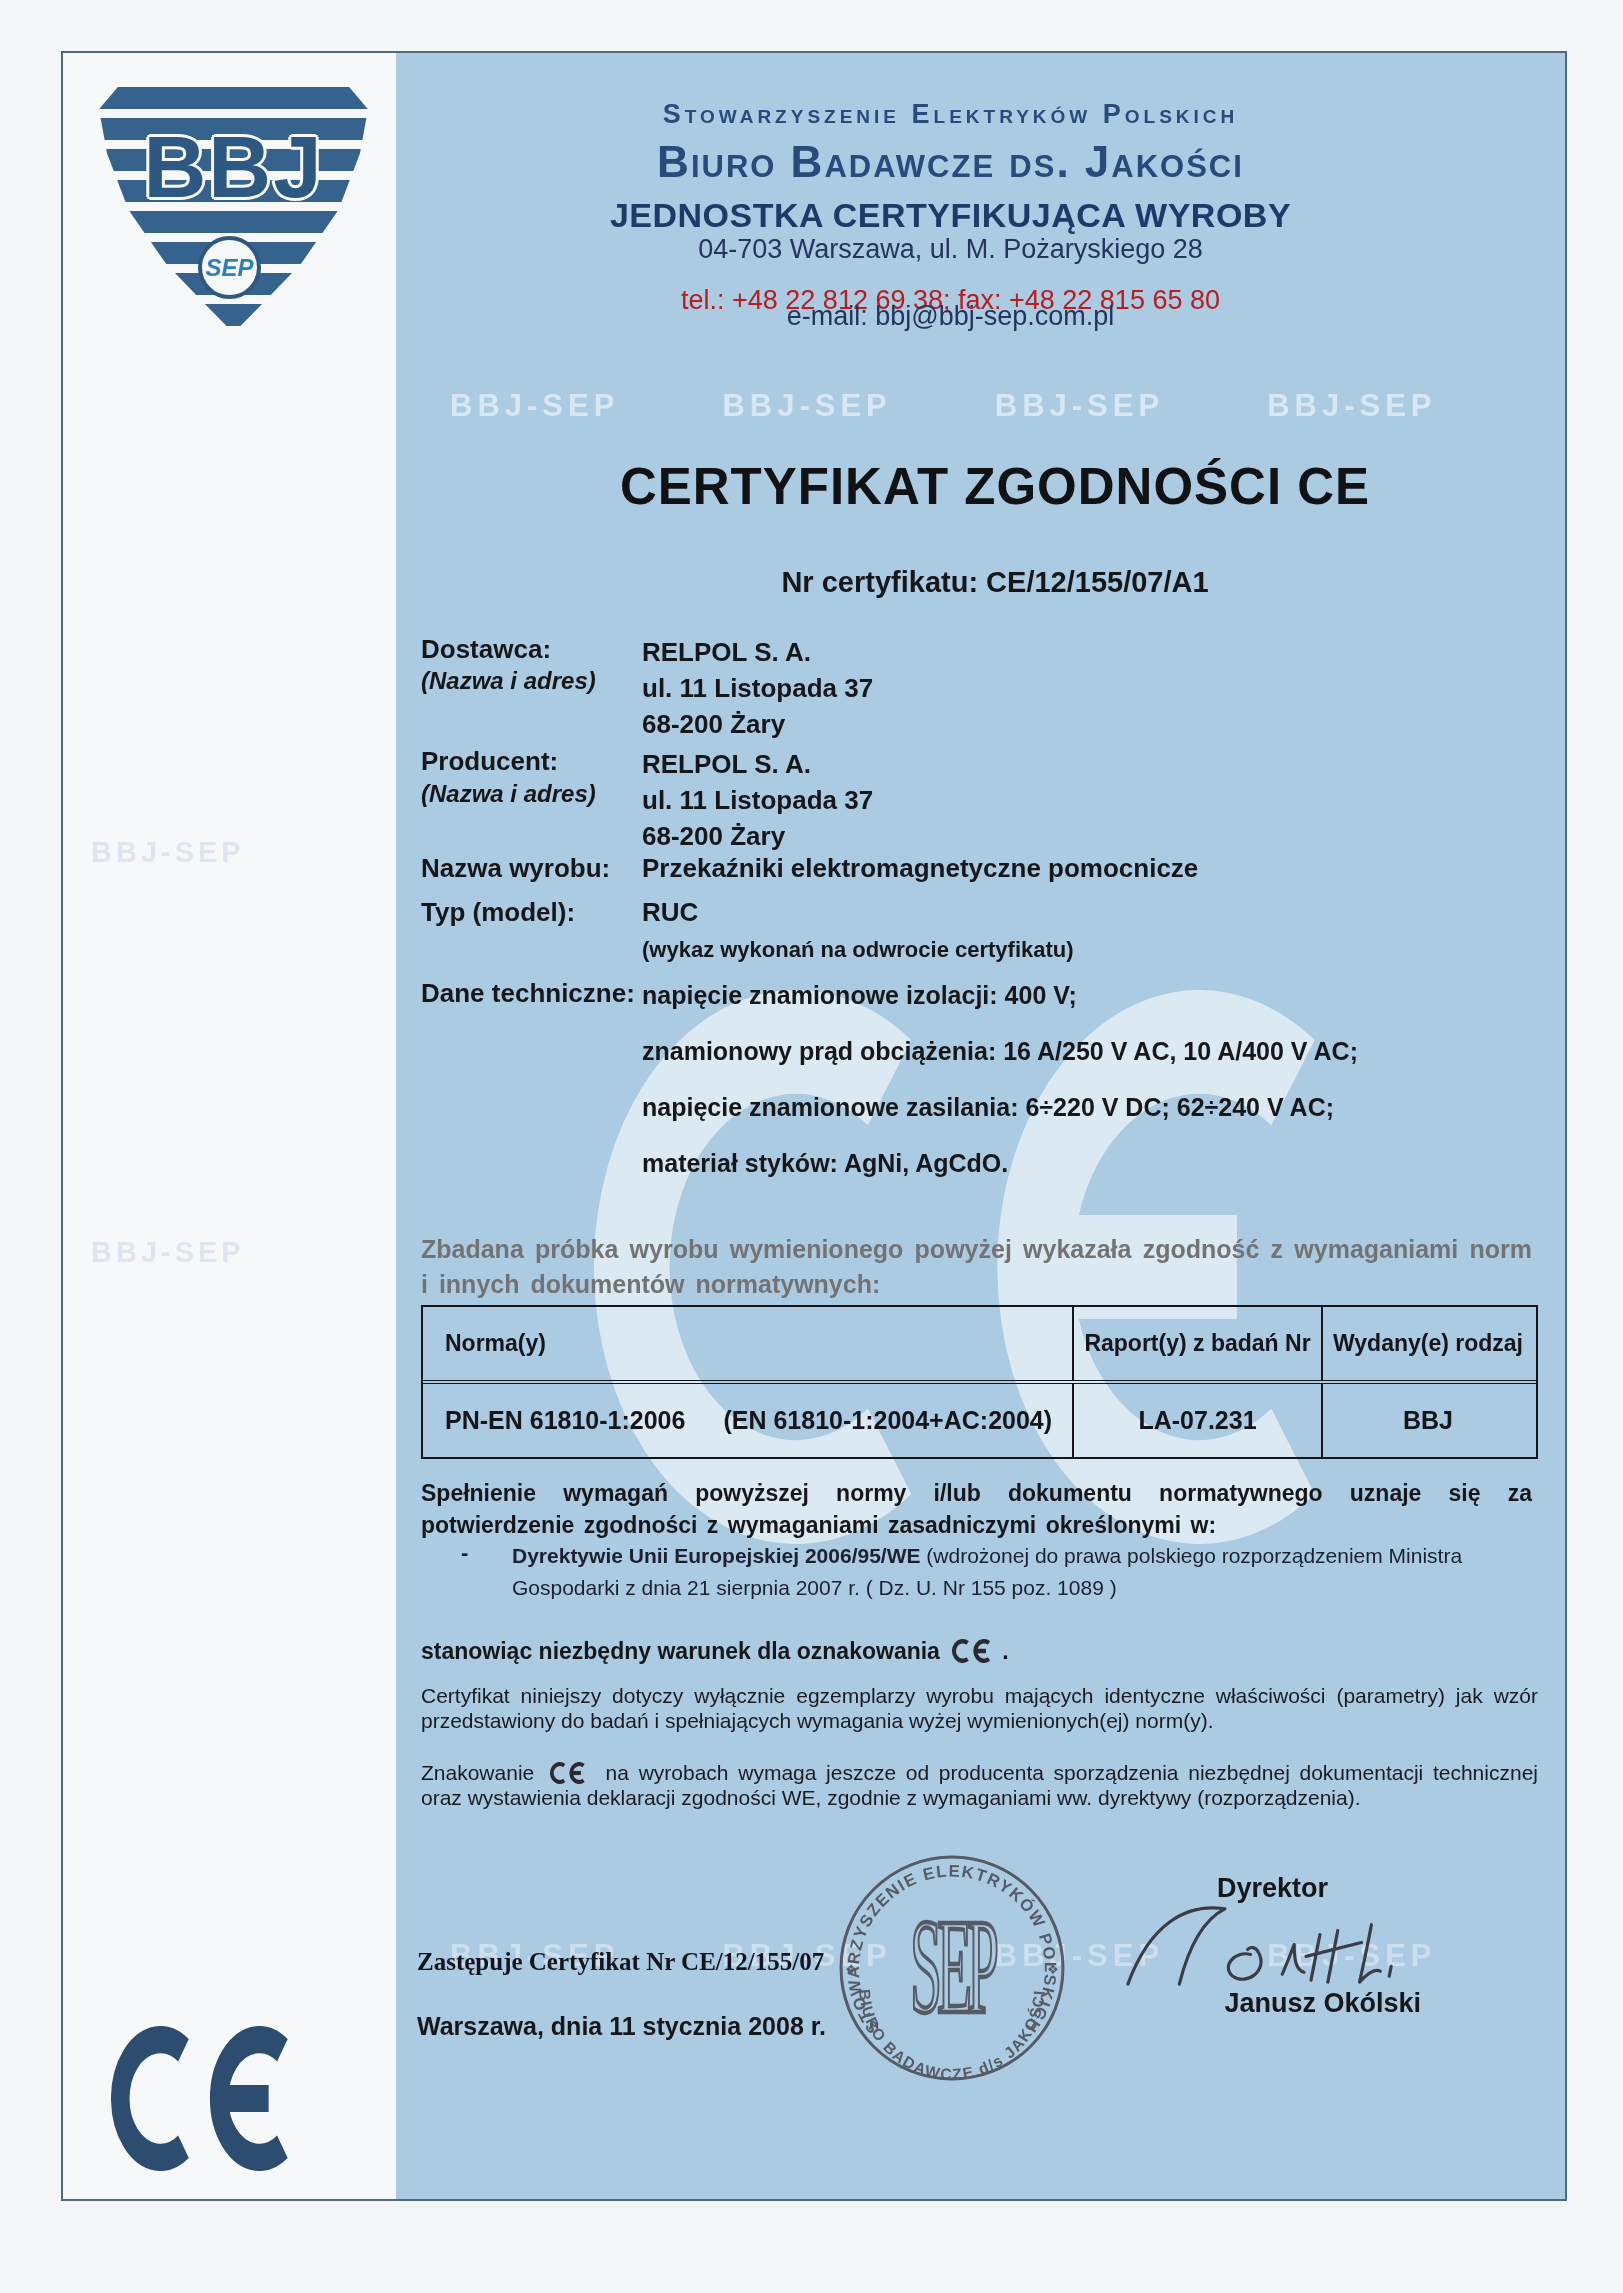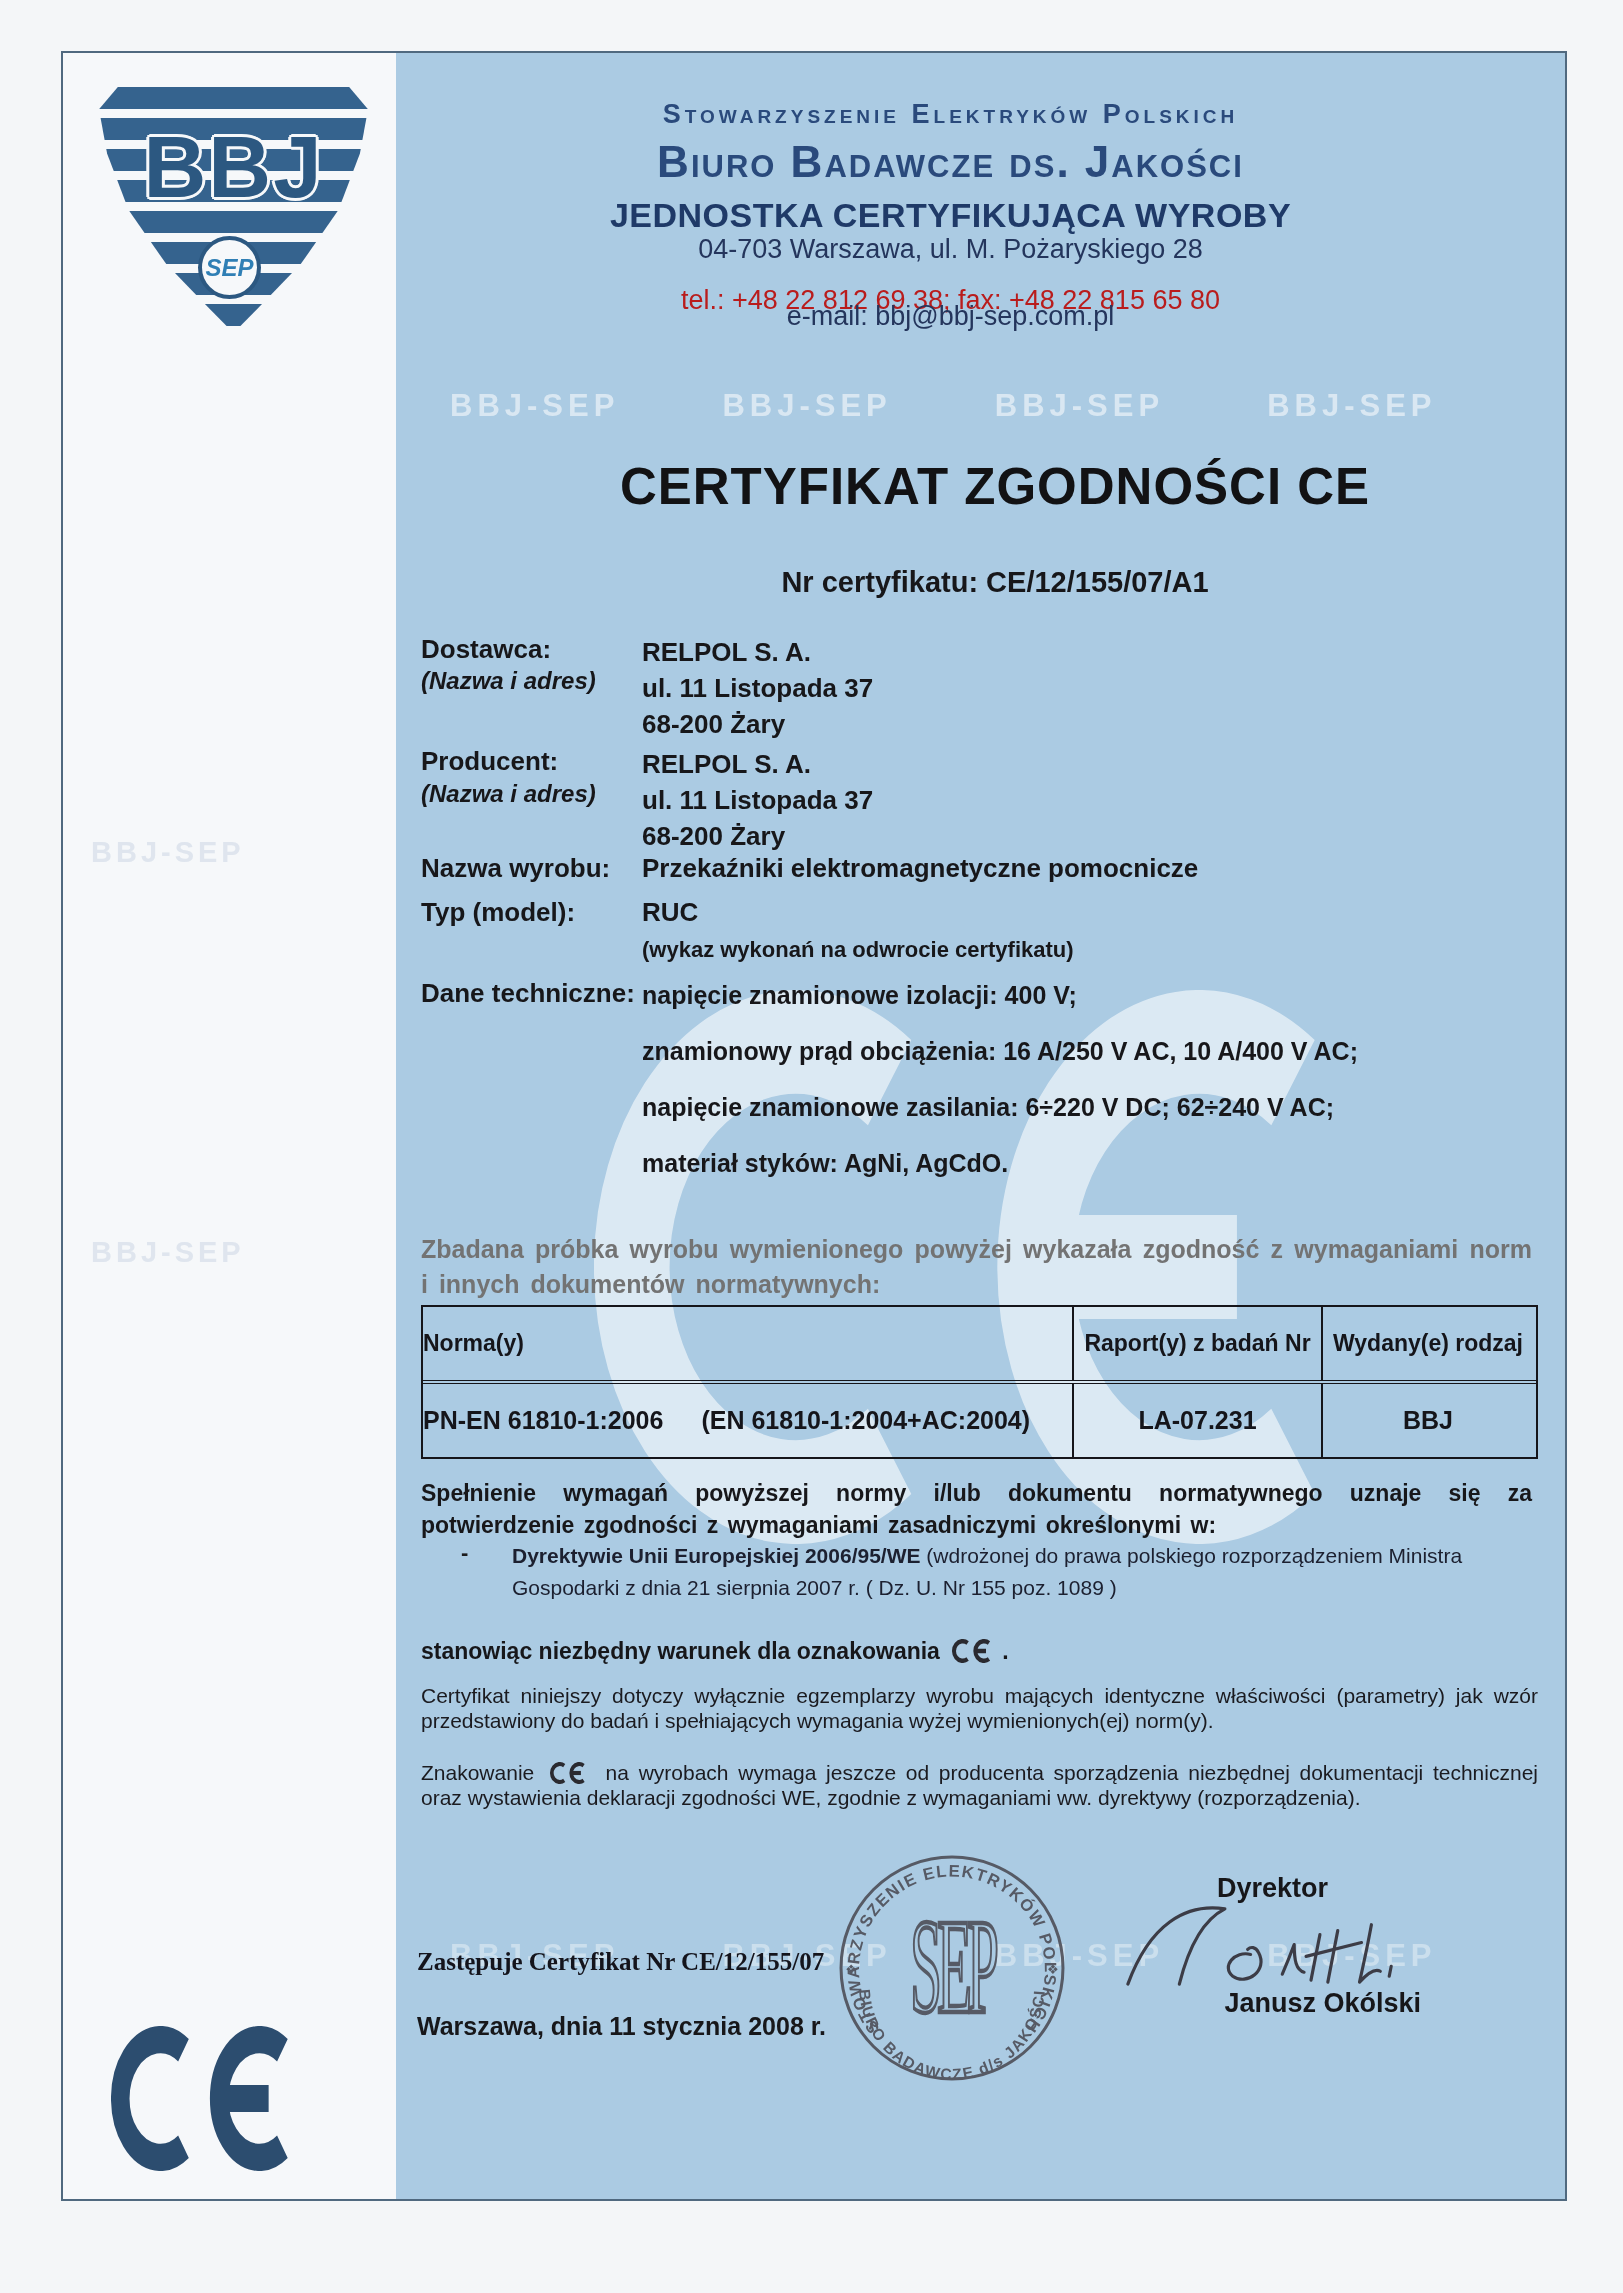--- a/index.html
+++ b/index.html
@@ -55,21 +55,21 @@
   .stanowiac{left:421px;font-weight:bold;font-size:23px;color:#17171a;}
   .para{left:421px;width:1117px;font-size:21px;line-height:25px;color:#1b1b20;text-align:justify;}
   .ce-inline{width:44px;height:24px;vertical-align:-4px;color:#2a2a30;margin:0 6px;}
   .ce-inline.sm{width:40px;height:22px;}
   
   .norm-table{left:421px;top:1305px;width:1117px;height:154px;border:2px solid #15151a;box-sizing:border-box;
     display:flex;flex-direction:column;}
   .t-row{display:flex;flex:1;}
   .t-row.head{border-bottom:4px double #15151a;}
   .t-cell{display:flex;align-items:center;box-sizing:border-box;font-weight:bold;color:#15151a;}
-  .t-c1{width:651px;border-right:2px solid #15151a;}
+  .t-c1{width:651px;padding-left:22px;border-right:2px solid #15151a;}
   .t-c2{width:249px;justify-content:center;border-right:2px solid #15151a;text-align:center;}
   .t-c3{width:210px;justify-content:center;text-align:center;}
   .t-row.head .t-cell{font-size:23px;}
   .t-row.data .t-cell{font-size:25px;}
   .norma-gap{display:inline-block;width:38px;}
   
   .dyrektor{left:1124px;top:1873px;width:297px;text-align:center;font-weight:bold;font-size:27px;color:#17171a;}
   .sig{left:1109px;top:1897px;color:#3c3c46;}
   .dir-name{left:1124px;top:1988px;width:297px;text-align:right;font-weight:bold;font-size:27px;color:#17171a;}
   .replaces{left:417px;top:1948px;font-family:"Liberation Serif",serif;font-weight:bold;font-size:25px;color:#14141c;}

